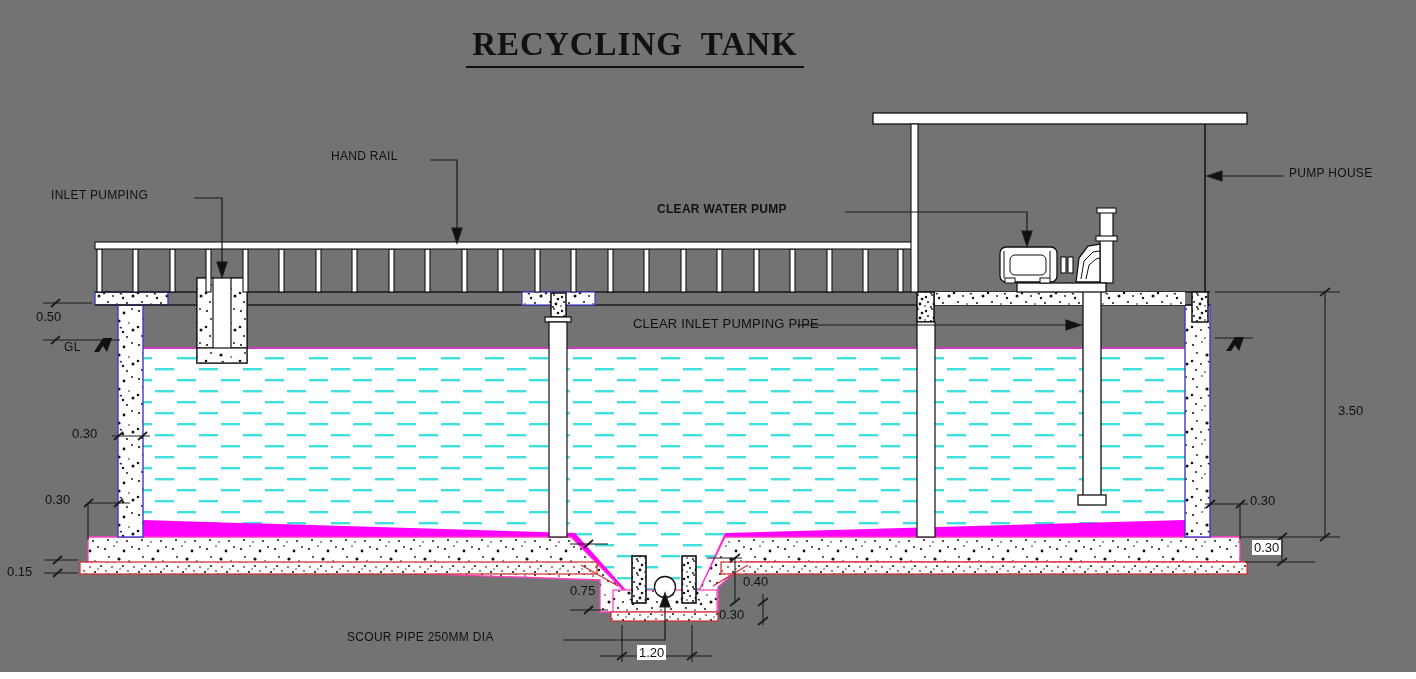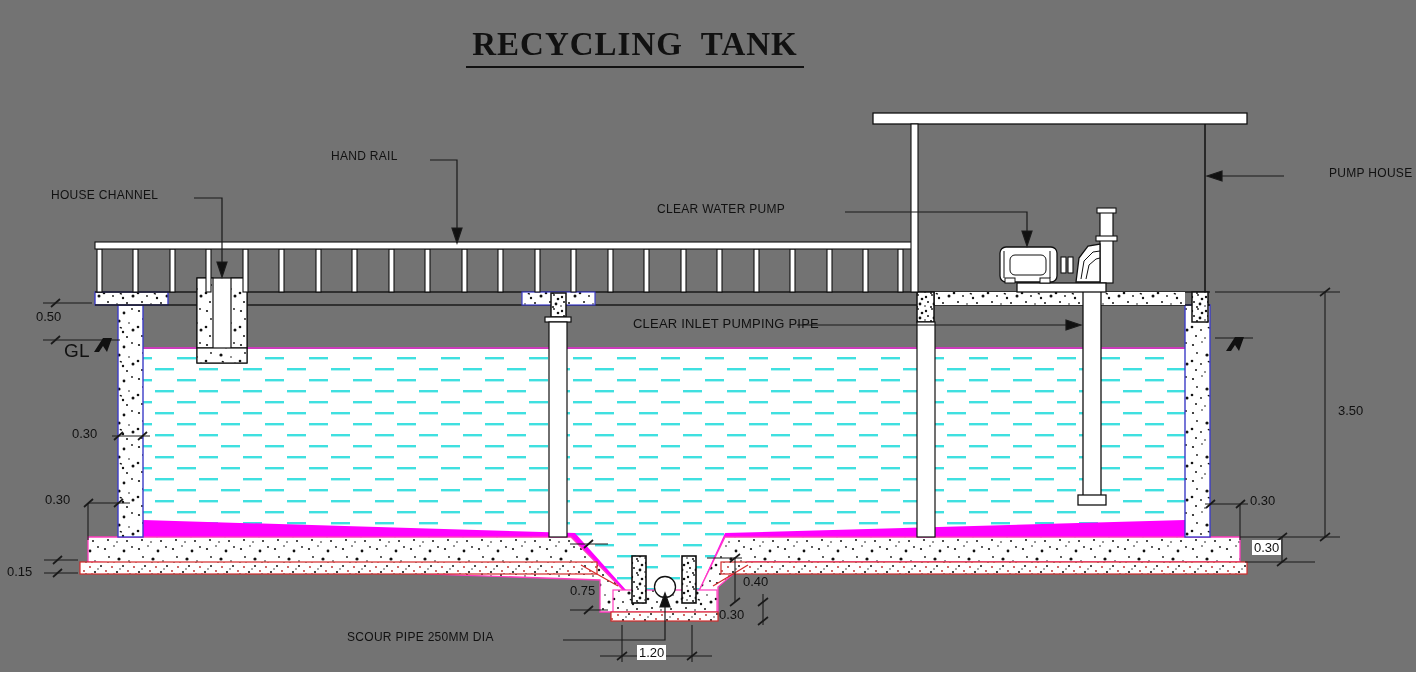--- a/index.html
+++ b/index.html
@@ -263,25 +263,25 @@
     <line x1="797" y1="325" x2="1068" y2="325"></line>
     <polygon points="1081,325 1066,320 1066,330"></polygon>
     <polyline points="563,640 665,640 665,601" fill="none"></polyline>
     <polygon points="665,593 660,607 670,607"></polygon>
   </g>
 </svg>
 
   <div id="title"><span>RECYCLING  TANK</span></div>
 
   <span class="lbl" style="left:331px;top:149px;">HAND RAIL</span>
-  <span class="lbl" style="left:51px;top:188px;">HOUSE CHANNEL</span>
-  <span class="lbl" style="left:657px;top:202px;">CLEAR WATER PUMP</span>
-  <span class="lbl" style="left:1289px;top:166px;margin-left:40px;">PUMP HOUSE</span>
+  <span class="lbl" style="left:51px;top:188px;">INLET PUMPING</span>
+  <span class="lbl" style="left:657px;top:202px;font-weight:bold;">CLEAR WATER PUMP</span>
+  <span class="lbl" style="left:1289px;top:166px;">PUMP HOUSE</span>
   <span class="lbl small" style="left:633px;top:316px;">CLEAR INLET PUMPING PIPE</span>
-  <span class="lbl" style="left:64px;top:340px;font-size:19px;">GL</span>
+  <span class="lbl" style="left:64px;top:340px;font-size:12px;">GL</span>
   <span class="lbl" style="left:347px;top:630px;text-align:center;">SCOUR PIPE 250MM DIA</span>
 
   <span class="dim" style="left:36px;top:309px;">0.50</span>
   <span class="dim" style="left:72px;top:426px;">0.30</span>
   <span class="dim" style="left:45px;top:492px;">0.30</span>
   <span class="dim" style="left:7px;top:564px;text-align:center;">0.15</span>
   <span class="dim" style="left:1338px;top:403px;">3.50</span>
   <span class="dim" style="left:1250px;top:493px;">0.30</span>
   <span class="dim onLine" style="left:1252px;top:540px;">0.30</span>
   <span class="dim" style="left:570px;top:583px;">0.75</span>

